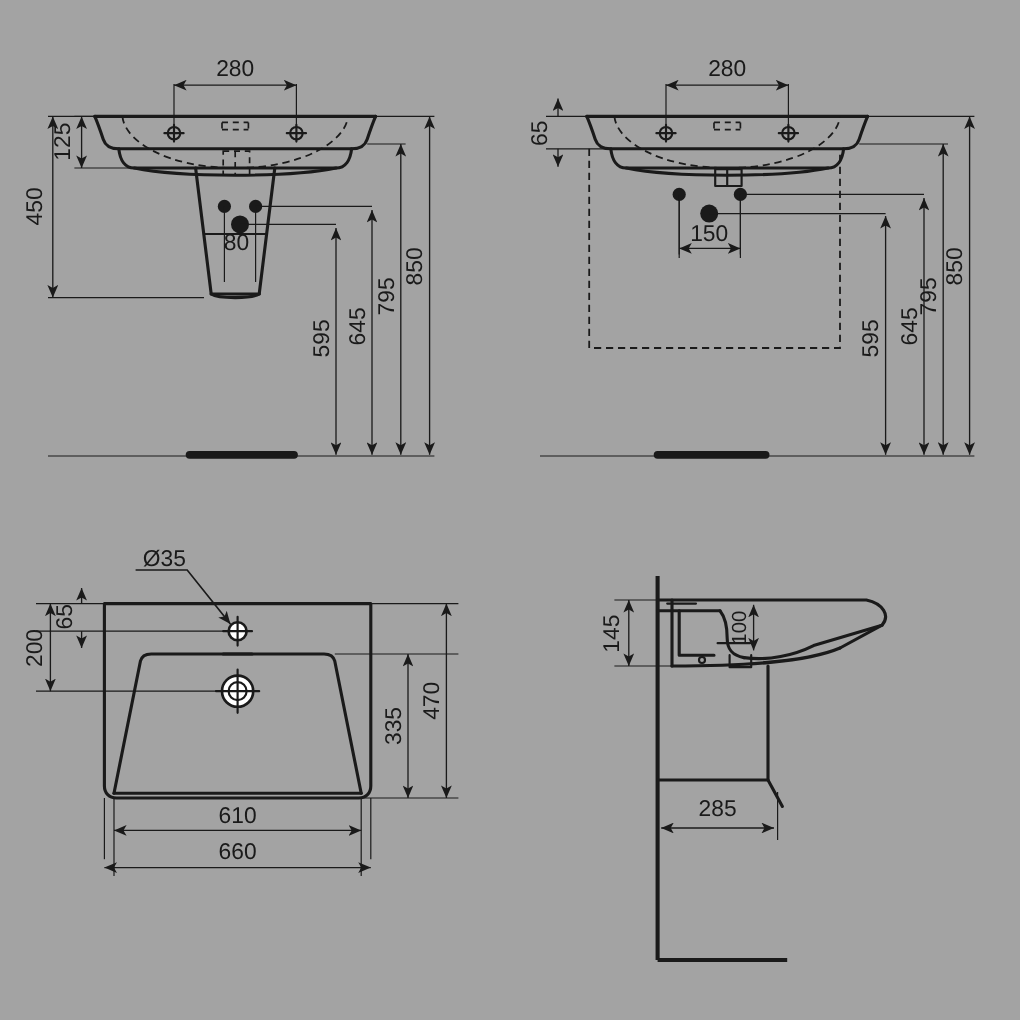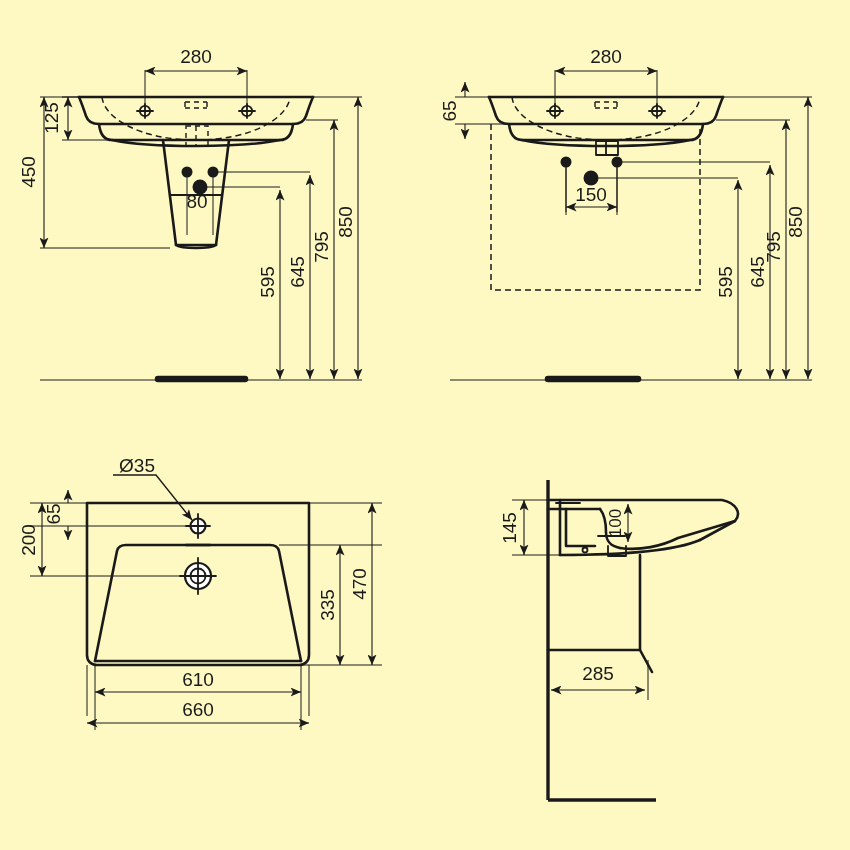--- a/index.html
+++ b/index.html
@@ -8,21 +8,21 @@
     padding: 0;
     background: #ffffff;
   }
   body {
     font-family: "Liberation Sans", sans-serif;
   }
   #sheet {
     position: relative;
     width: 850px;
     height: 850px;
-    background: #fef9c3;
+    background: #a3a3a3;
     overflow: hidden;
   }
   svg#drawing {
     display: block;
     width: 850px;
     height: 850px;
   }
   .obj      { fill: none; stroke: #1a1a1a; stroke-width: 2.6; stroke-linejoin: round; stroke-linecap: round; }
   .obj-thin { fill: none; stroke: #1a1a1a; stroke-width: 1.8; stroke-linejoin: round; stroke-linecap: round; }
   .hidden-l { fill: none; stroke: #1a1a1a; stroke-width: 1.5; stroke-dasharray: 6 4; stroke-linecap: butt; }

